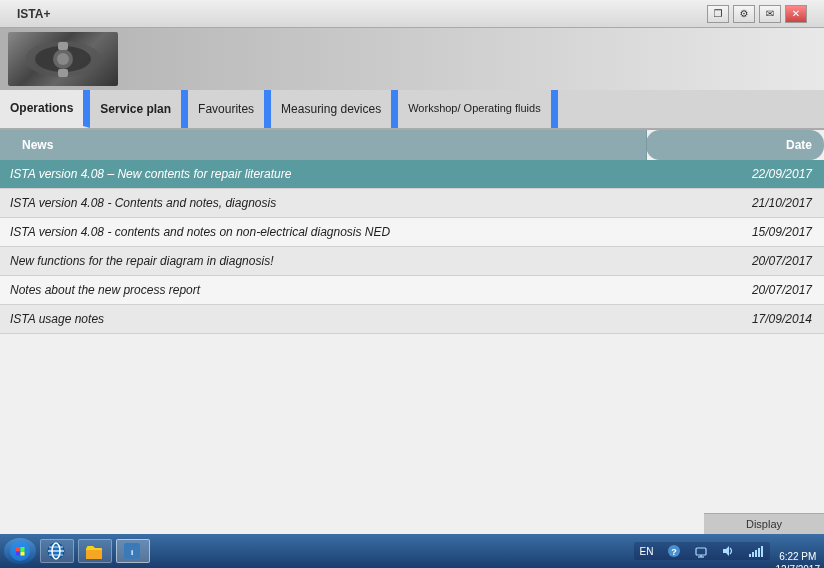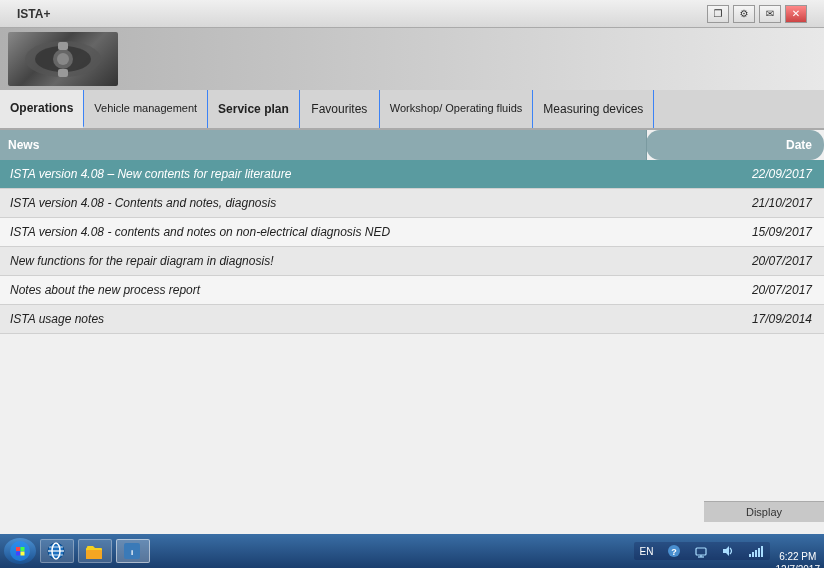--- a/index.html
+++ b/index.html
@@ -73,21 +73,21 @@
       background: #d4d4d4;
       display: flex;
       border-bottom: 2px solid #aaa;
       height: 40px;
     }
     .nav-tab {
       display: flex;
       align-items: center;
       justify-content: center;
       padding: 4px 10px;
-      border-right: 1px solid #3b82f6;
+      border-right: 7px solid #3b82f6;
       cursor: pointer;
       font-size: 12px;
       color: #222;
       text-align: center;
       min-width: 80px;
       background: #d4d4d4;
       line-height: 1.2;
     }
     .nav-tab.active {
       background: #e8e8e8;
@@ -97,21 +97,21 @@
 
     
     .news-table {
       width: 100%;
       border-collapse: collapse;
     }
     .news-table thead tr {
       background: #8caab0;
     }
     .news-table thead th {
-      padding: 8px 8px;
+      padding: 8px 22px;
       text-align: left;
       color: #fff;
       font-weight: bold;
       font-size: 12px;
       border-right: 1px solid #7a9aa0;
     }
     .news-table thead th:last-child {
       border-right: none;
       min-width: 100px;
       border-radius: 14px;
@@ -143,21 +143,21 @@
       text-align: right;
       padding-right: 12px;
     }
     .news-table thead th:first-child {
       width: calc(100% - 110px);
     }
 
     
     .display-bar {
       position: absolute;
-      bottom: 46px;
+      bottom: 34px;
       right: 0;
       background: #c8c8c8;
       border-top: 1px solid #aaa;
       padding: 4px 12px;
       font-size: 11px;
       color: #333;
       width: 120px;
       text-align: center;
     }
 
@@ -262,25 +262,24 @@
       <circle cx="45" cy="22" r="10" fill="#666"></circle>
       <circle cx="45" cy="22" r="6" fill="#888"></circle>
       <rect x="40" y="5" width="10" height="8" rx="2" fill="#999"></rect>
       <rect x="40" y="32" width="10" height="8" rx="2" fill="#999"></rect>
     </svg>
   </div>
 </div>
 
 <nav class="nav-bar">
   <div class="nav-tab active">Operations</div>
-  <div class="nav-tab" style="font-size:11px;">Vehicle management</div>
   <div class="nav-tab" style="font-weight:bold;">Service plan</div>
   <div class="nav-tab">Favourites</div>
+  <div class="nav-tab">Measuring devices</div>
   <div class="nav-tab" style="font-size:11px;">Workshop/ Operating fluids</div>
-  <div class="nav-tab">Measuring devices</div>
 </nav>
 
 <div class="main-wrapper">
   <table class="news-table">
     <thead>
       <tr>
         <th>News</th>
         <th style="min-width:110px;text-align:right;padding-right:12px;">Date</th>
       </tr>
     </thead>

